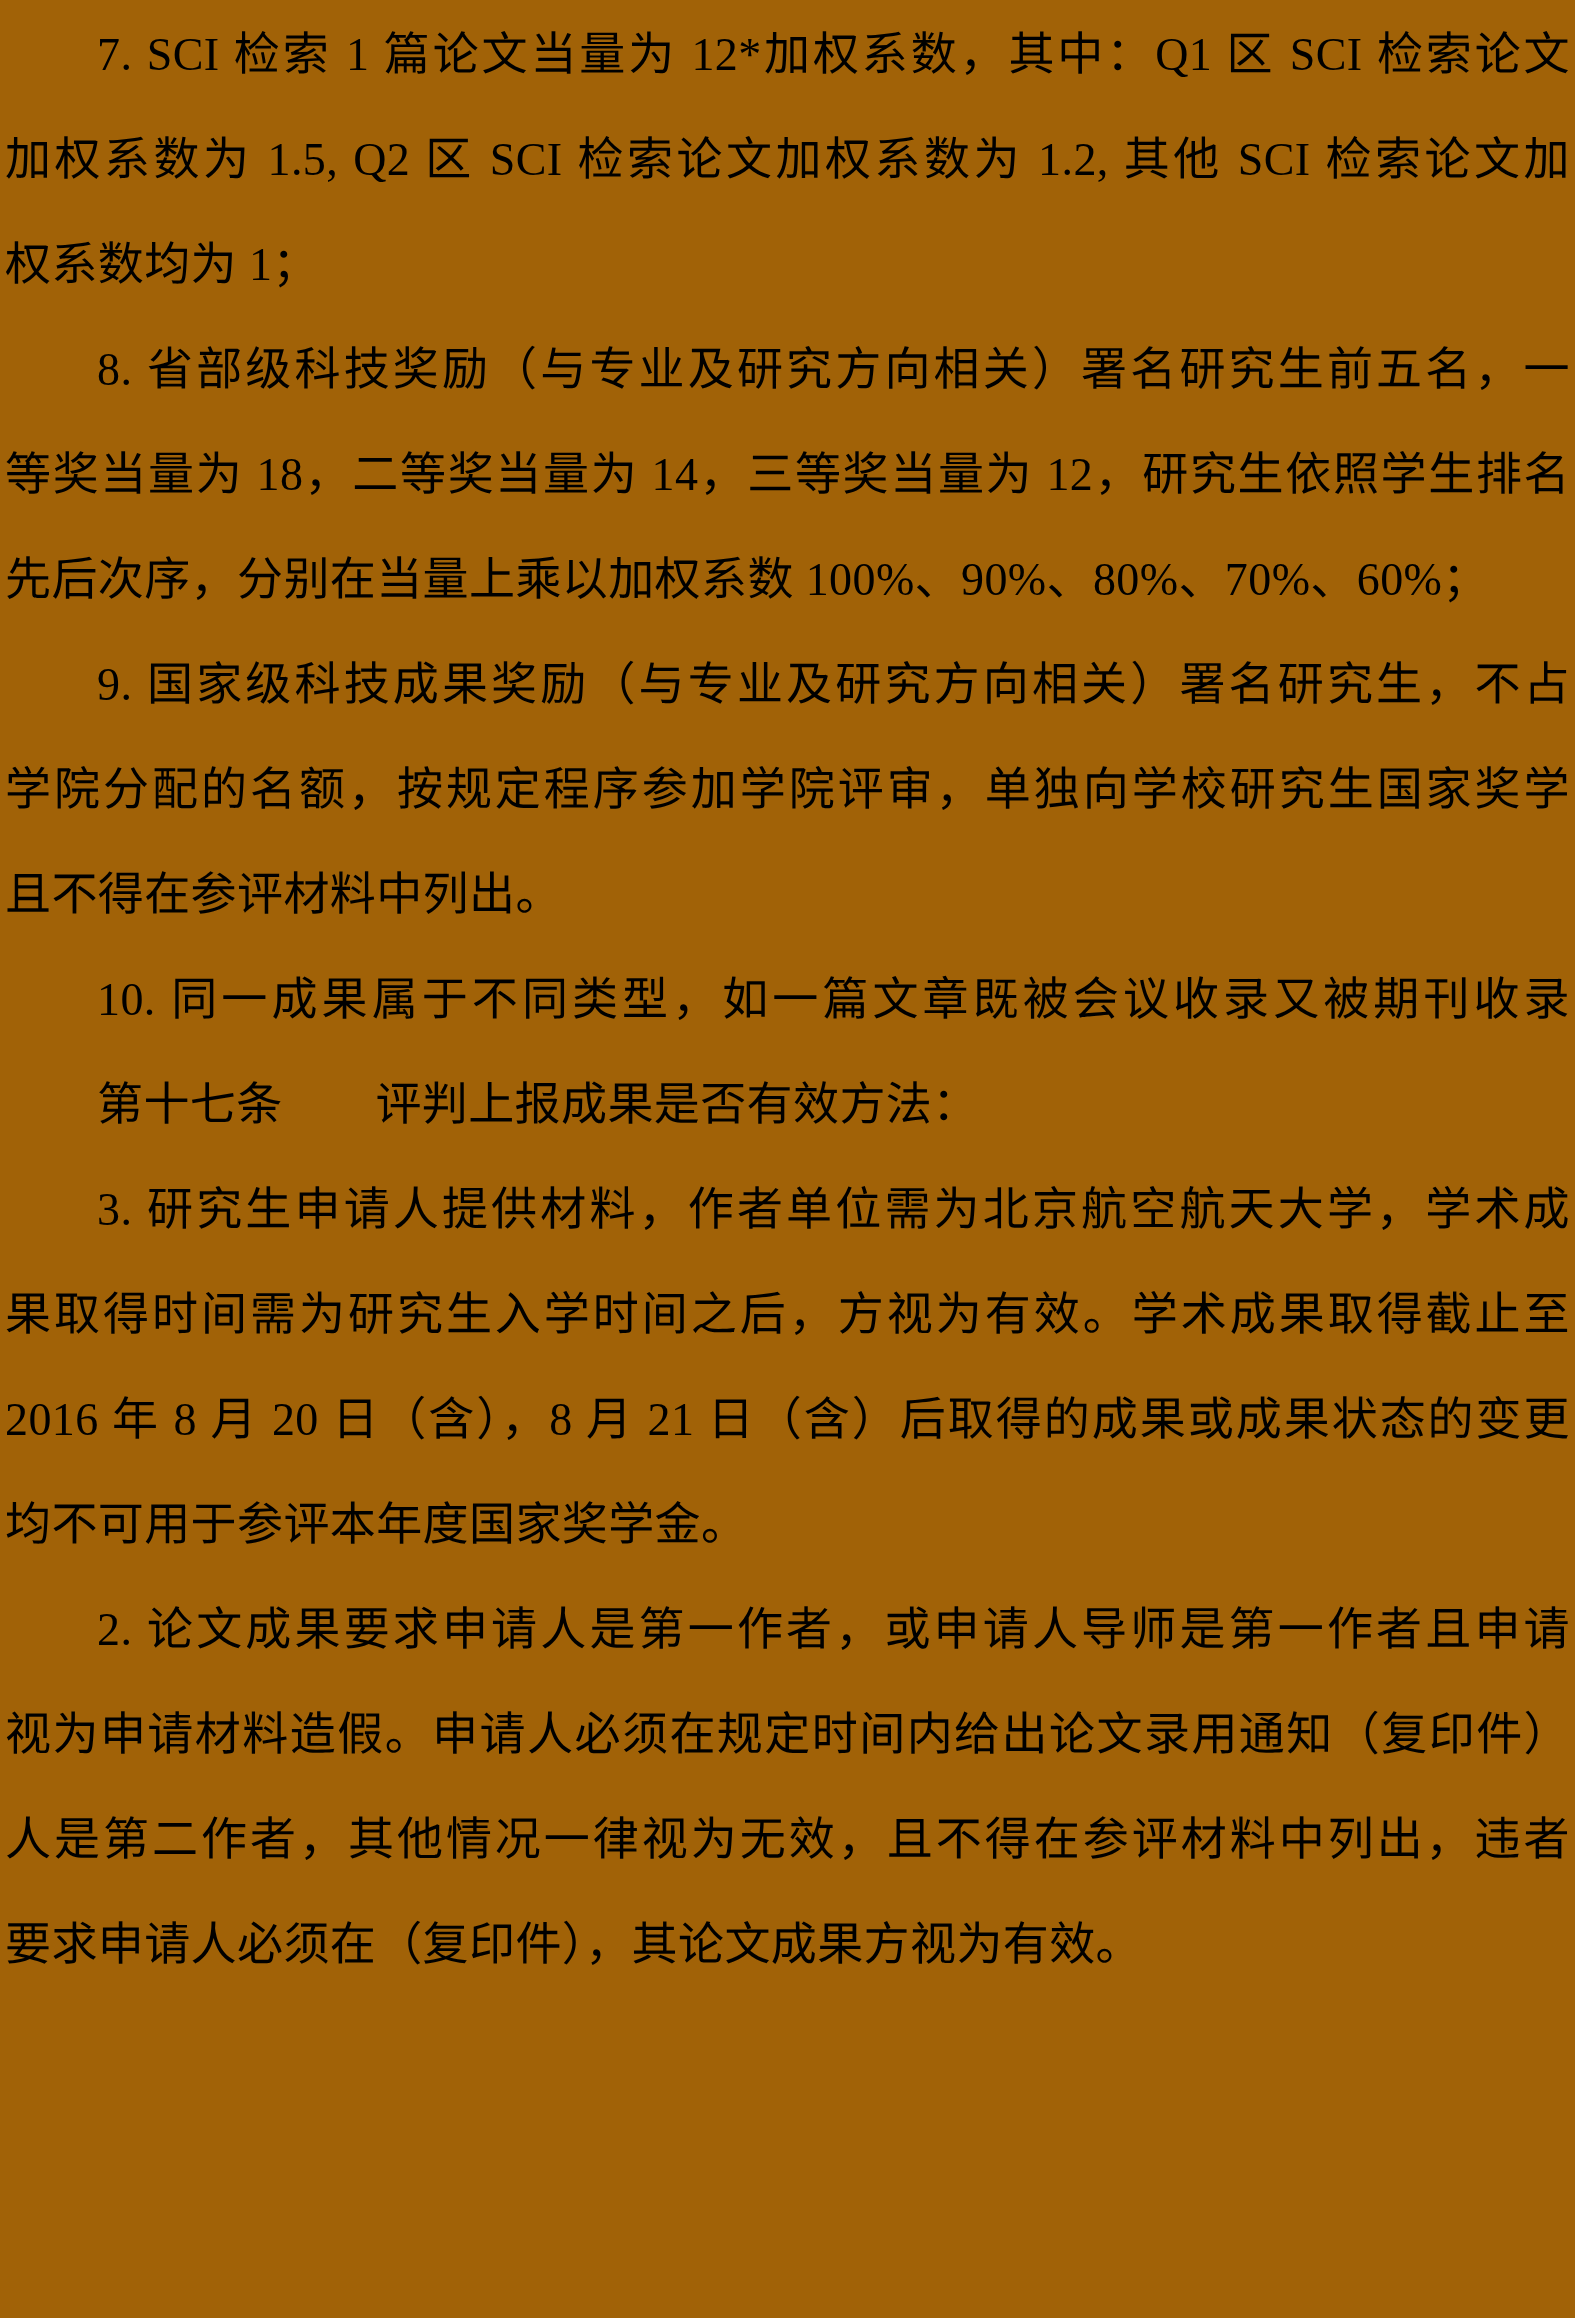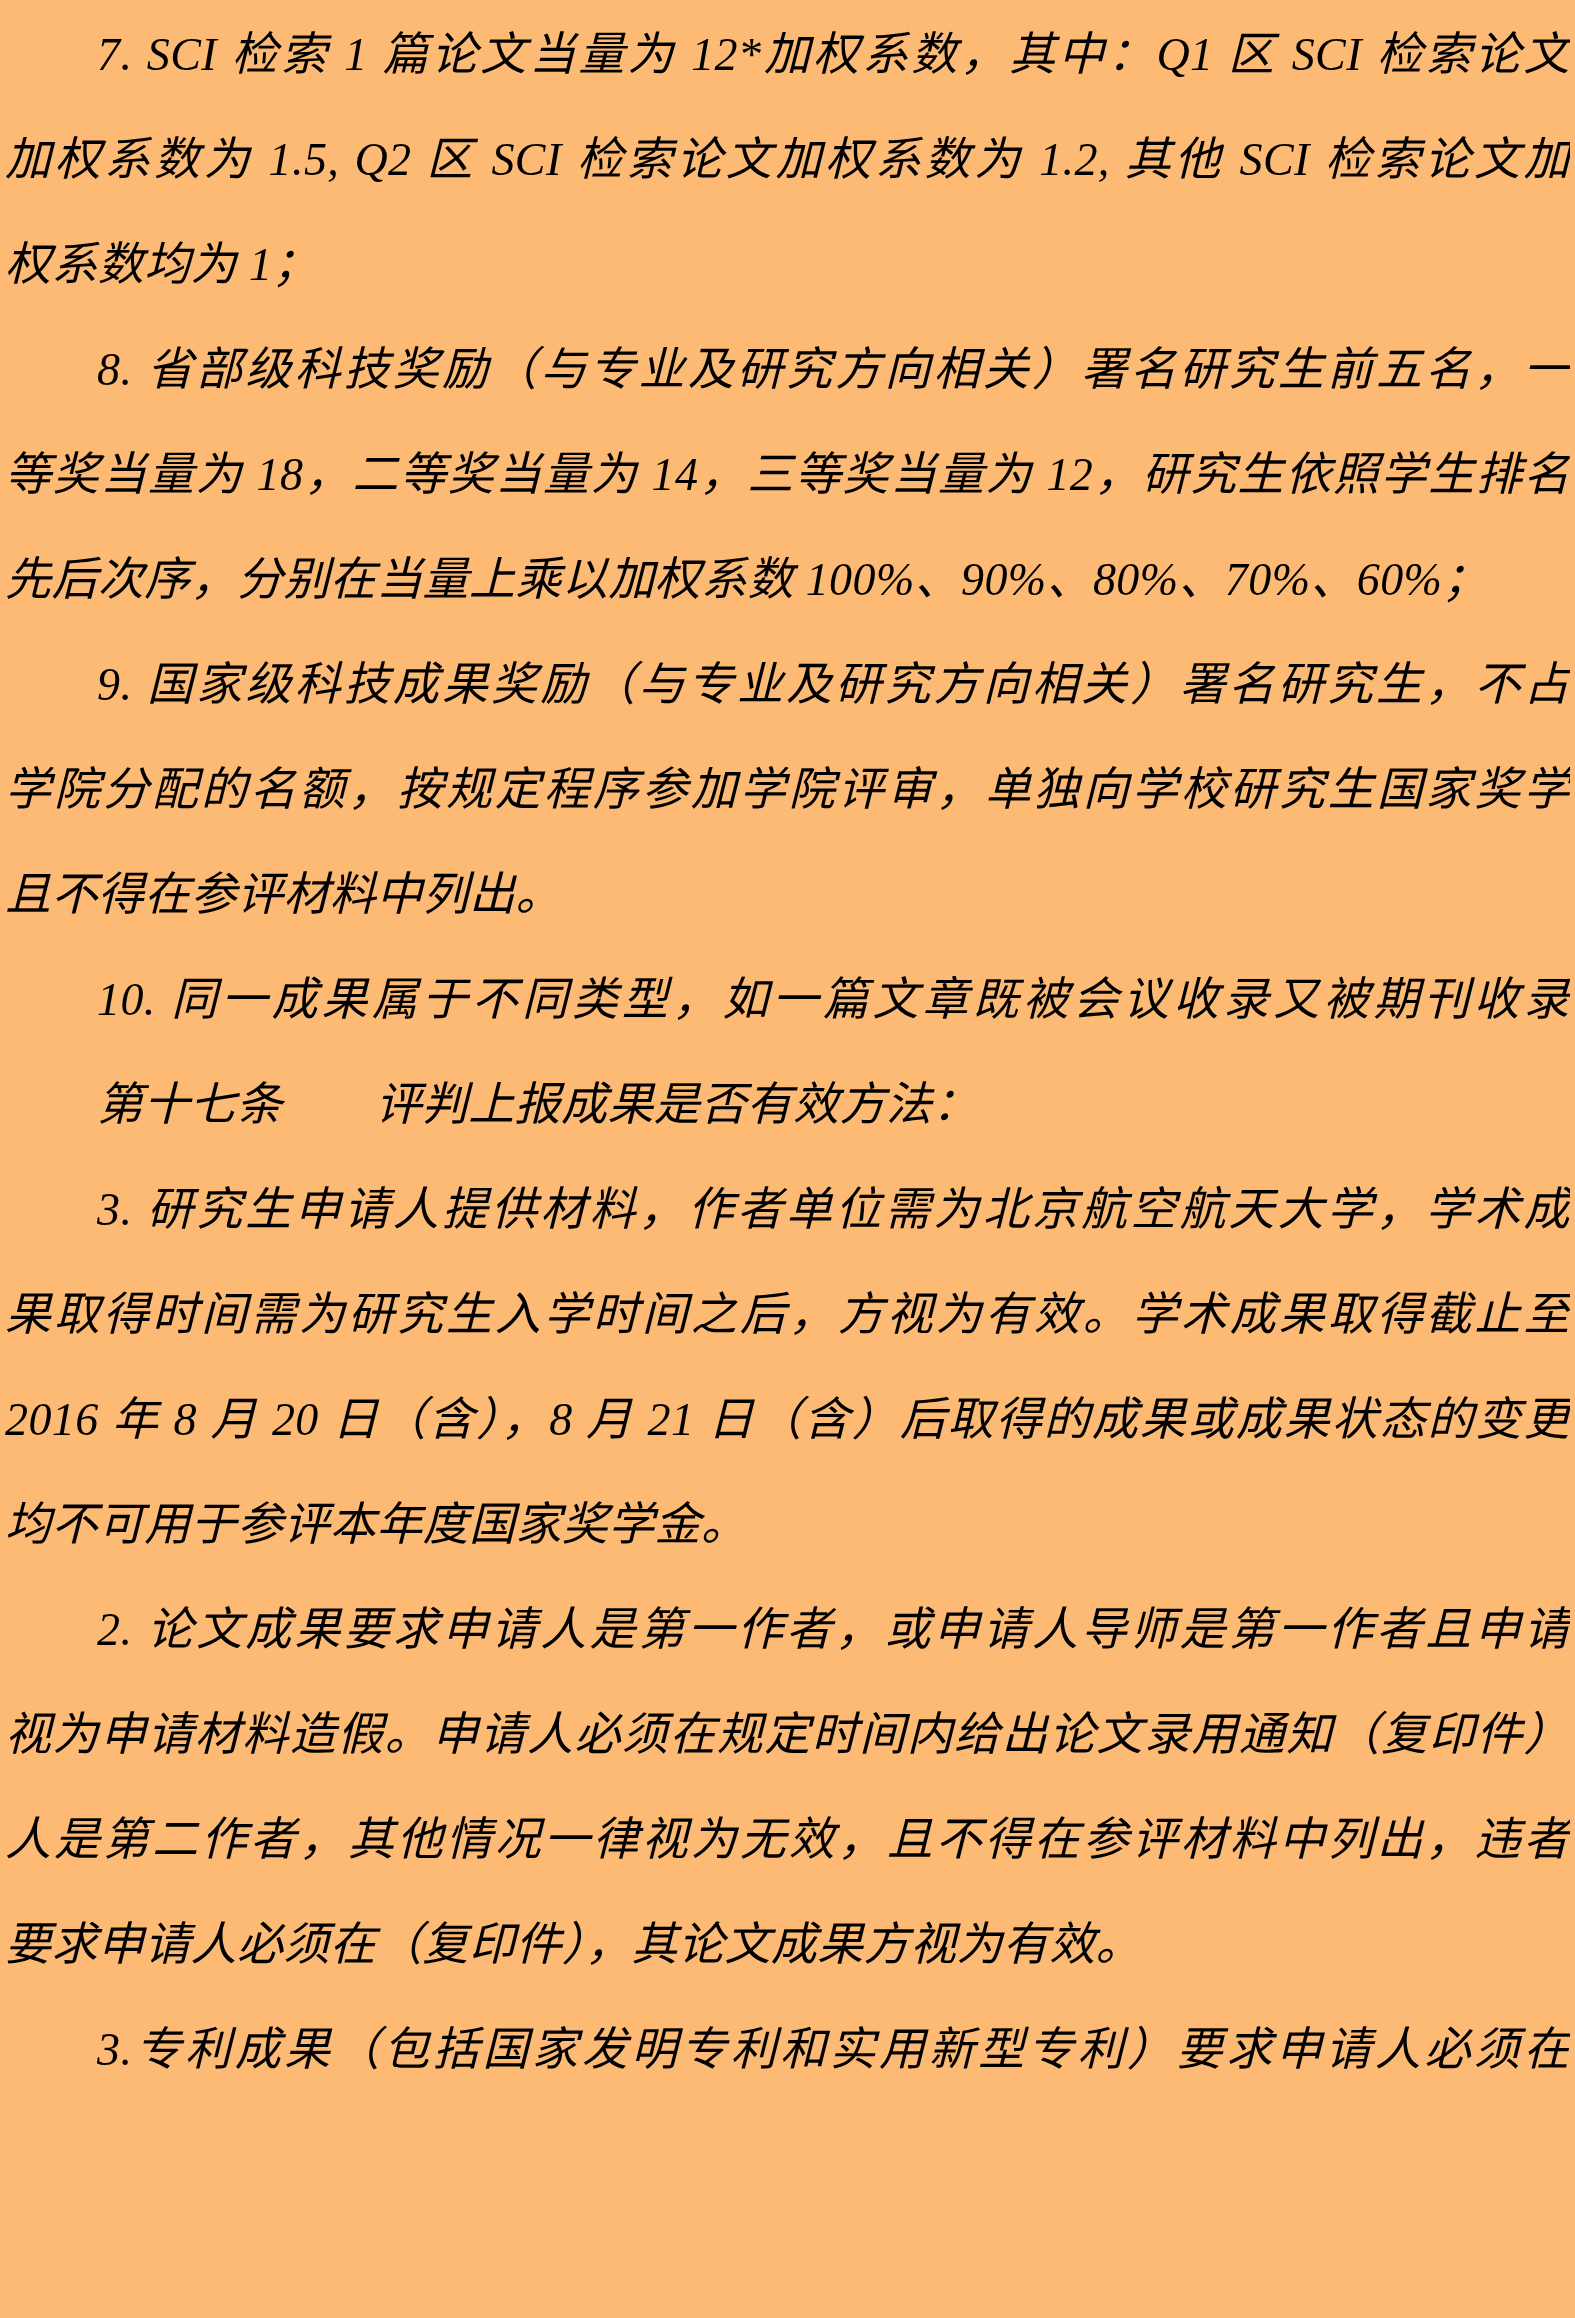--- a/index.html
+++ b/index.html
@@ -8,23 +8,22 @@
     width: 1575px;
     height: 2319px;
     overflow: hidden;
     font-family: "Liberation Serif", "DejaVu Serif", serif;
     color: #000000;
   }
   .page {
     width: 100%;
     height: 100%;
     padding: 1.6px 5px 0 5px;
-    background: #fdba74;
+    background: #a16207;
     overflow: hidden;
-    font-style: italic;
   }
   .para { display: block; }
   .line {
     display: block;
     height: 105px;
     line-height: 105px;
     font-size: 46px;
     color: #000000;
     text-align: justify;
     overflow: hidden;
@@ -77,17 +76,16 @@
   </div>
 
   <div class="para">
     <div class="line first fill">2. 论文成果要求申请人是第一作者，或申请人导师是第一作者且申请</div>
     <div class="line fill">视为申请材料造假。申请人必须在规定时间内给出论文录用通知（复印件）</div>
     <div class="line fill">人是第二作者，其他情况一律视为无效，且不得在参评材料中列出，违者</div>
     <div class="line">要求申请人必须在（复印件），其论文成果方视为有效。</div>
   </div>
 
   <div class="para">
-    <div class="line first fill">3.专利成果（包括国家发明专利和实用新型专利）要求申请人必须在</div>
   </div>
 
 </div>
 
 
 </body></html>

